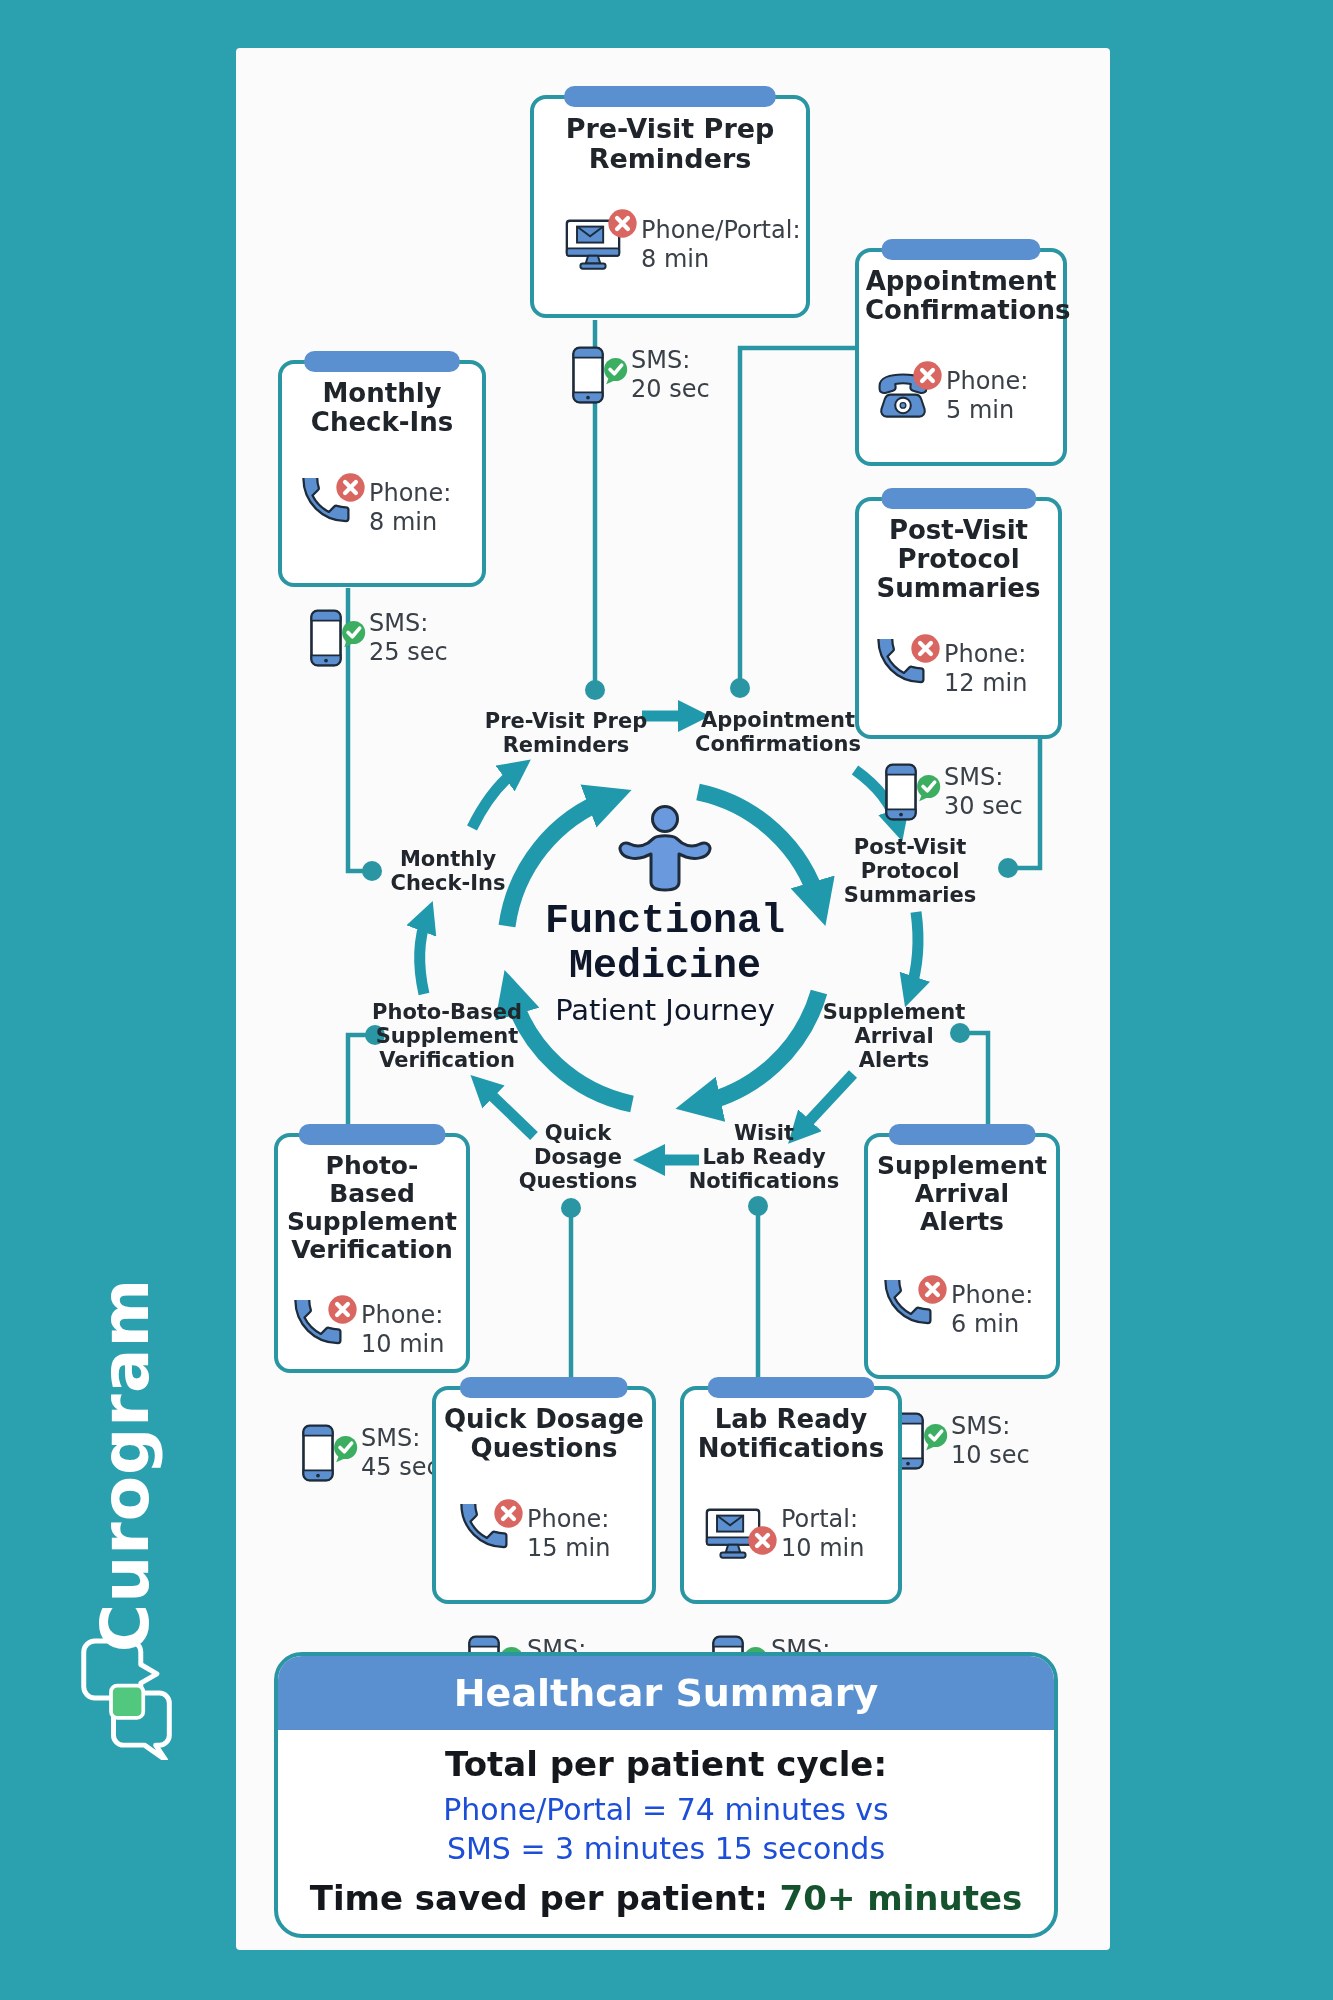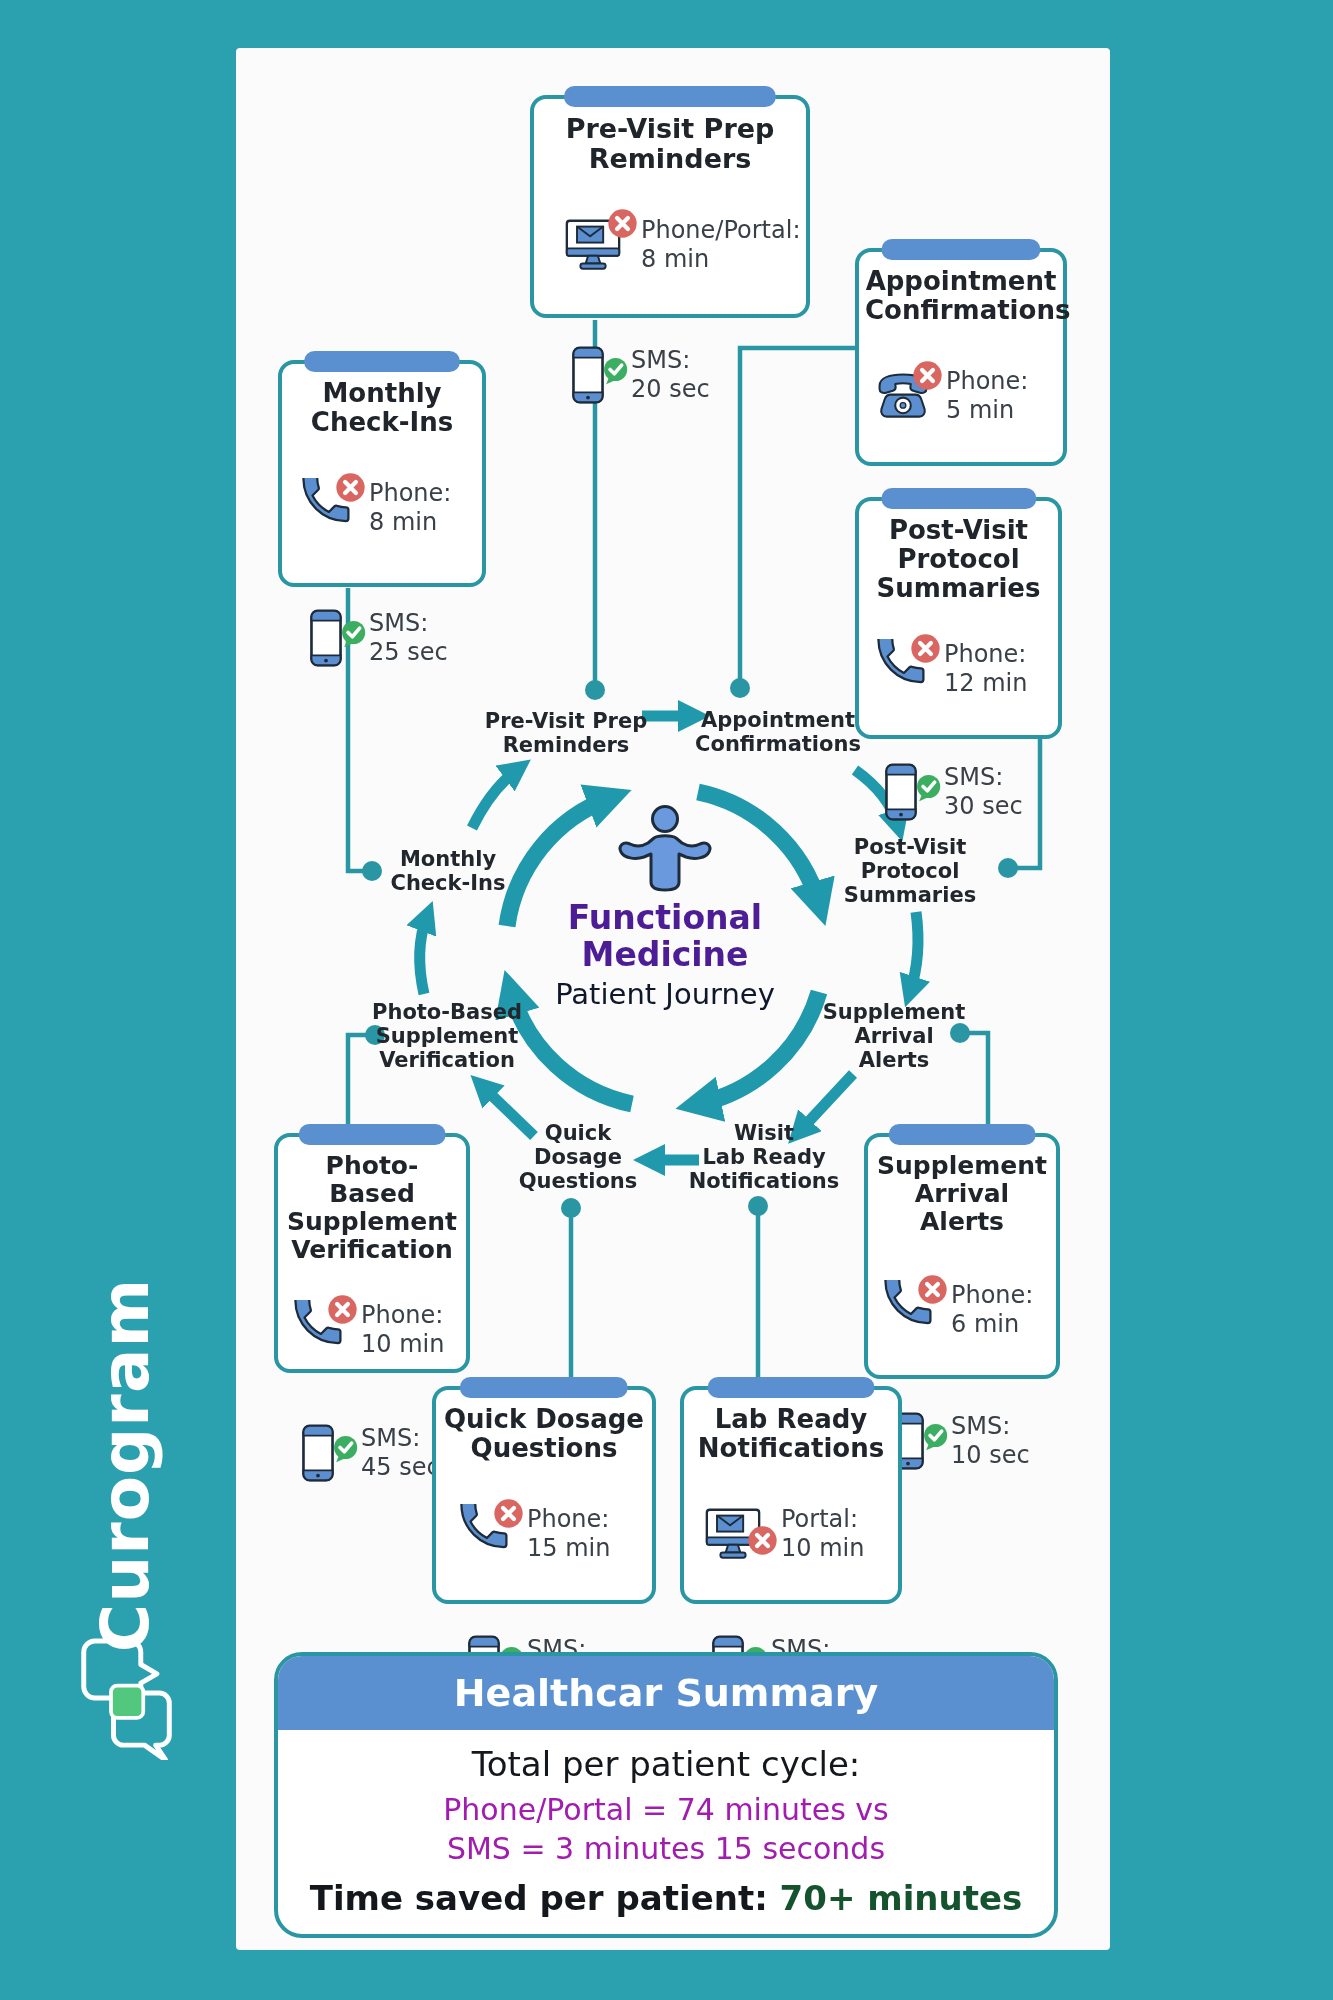--- a/index.html
+++ b/index.html
@@ -28,31 +28,31 @@
   .badge-tr{right:-10px;top:-6px;}
   .badge-mr{right:-14px;top:12px;}
   .badge-br{right:-10px;top:22px;}
   .rtext{font-size:24px;color:#3A4048;line-height:1.2;white-space:pre-line;}
 
   
   .jlabel{position:absolute;transform:translate(-50%,-50%);text-align:center;font-weight:bold;
           font-size:21px;line-height:1.14;color:#22272E;white-space:pre-line;}
   .center-person{position:absolute;left:608px;top:802px;width:114px;height:98px;}
   .center-text{position:absolute;left:665px;top:900px;transform:translateX(-50%);text-align:center;width:320px;}
-  .center-title{font-weight:bold;font-size:33px;line-height:1.12;color:#4c1d95;white-space:pre-line;}
+  .center-title{font-weight:bold;font-size:40px;line-height:1.12;color:#0f172a;white-space:pre-line;font-family:Liberation Mono, monospace;}
   .center-sub{font-size:29px;color:#0f172a;margin-top:3px;}
 
   
   .summary{position:absolute;left:274px;top:1652px;width:784px;height:286px;background:#FFFFFF;
            border:4px solid #2A96A4;border-radius:28px;overflow:hidden;}
   .summary-header{height:74px;background:#5B90D0;color:#FFFFFF;font-weight:bold;font-size:38px;
                   display:flex;align-items:center;justify-content:center;}
   .summary-body{padding-top:14px;text-align:center;}
-  .summary-title{font-weight:normal;font-size:34px;color:#14181D;margin-bottom:8px;}
-  .summary-line{font-size:30px;color:#a21caf;margin:4px 0;}
+  .summary-title{font-weight:bold;font-size:34px;color:#14181D;margin-bottom:8px;}
+  .summary-line{font-size:30px;color:#1d4ed8;margin:4px 0;}
   .summary-savings{font-weight:bold;font-size:34px;color:#14181D;margin-top:12px;}
   .summary-savings .green{color:#14532d;}
 </style>
 </head>
 <body>
 
 <svg width="0" height="0" style="position:absolute">
   <defs>
     <g id="ic-handset">
       <path d="M17.6 18.7 c3.8 7.5 10 13.7 17.5 17.5 l5.9 -5.9 c0.7 -0.7 1.8 -1 2.7 -0.6 c3 1 6.2 1.5 9.5 1.5 c1.5 0 2.7 1.2 2.7 2.7 v9.3 c0 1.5 -1.2 2.7 -2.7 2.7 c-25 0 -45.3 -20.3 -45.3 -45.3 c0 -1.5 1.2 -2.7 2.7 -2.7 h9.4 c1.5 0 2.7 1.2 2.7 2.7 c0 3.3 0.5 6.5 1.5 9.5 c0.3 0.9 0.1 2 -0.7 2.7 z" fill="#5B8FD0" stroke="#1D2B3A" stroke-width="2.4" stroke-linejoin="round"></path>

